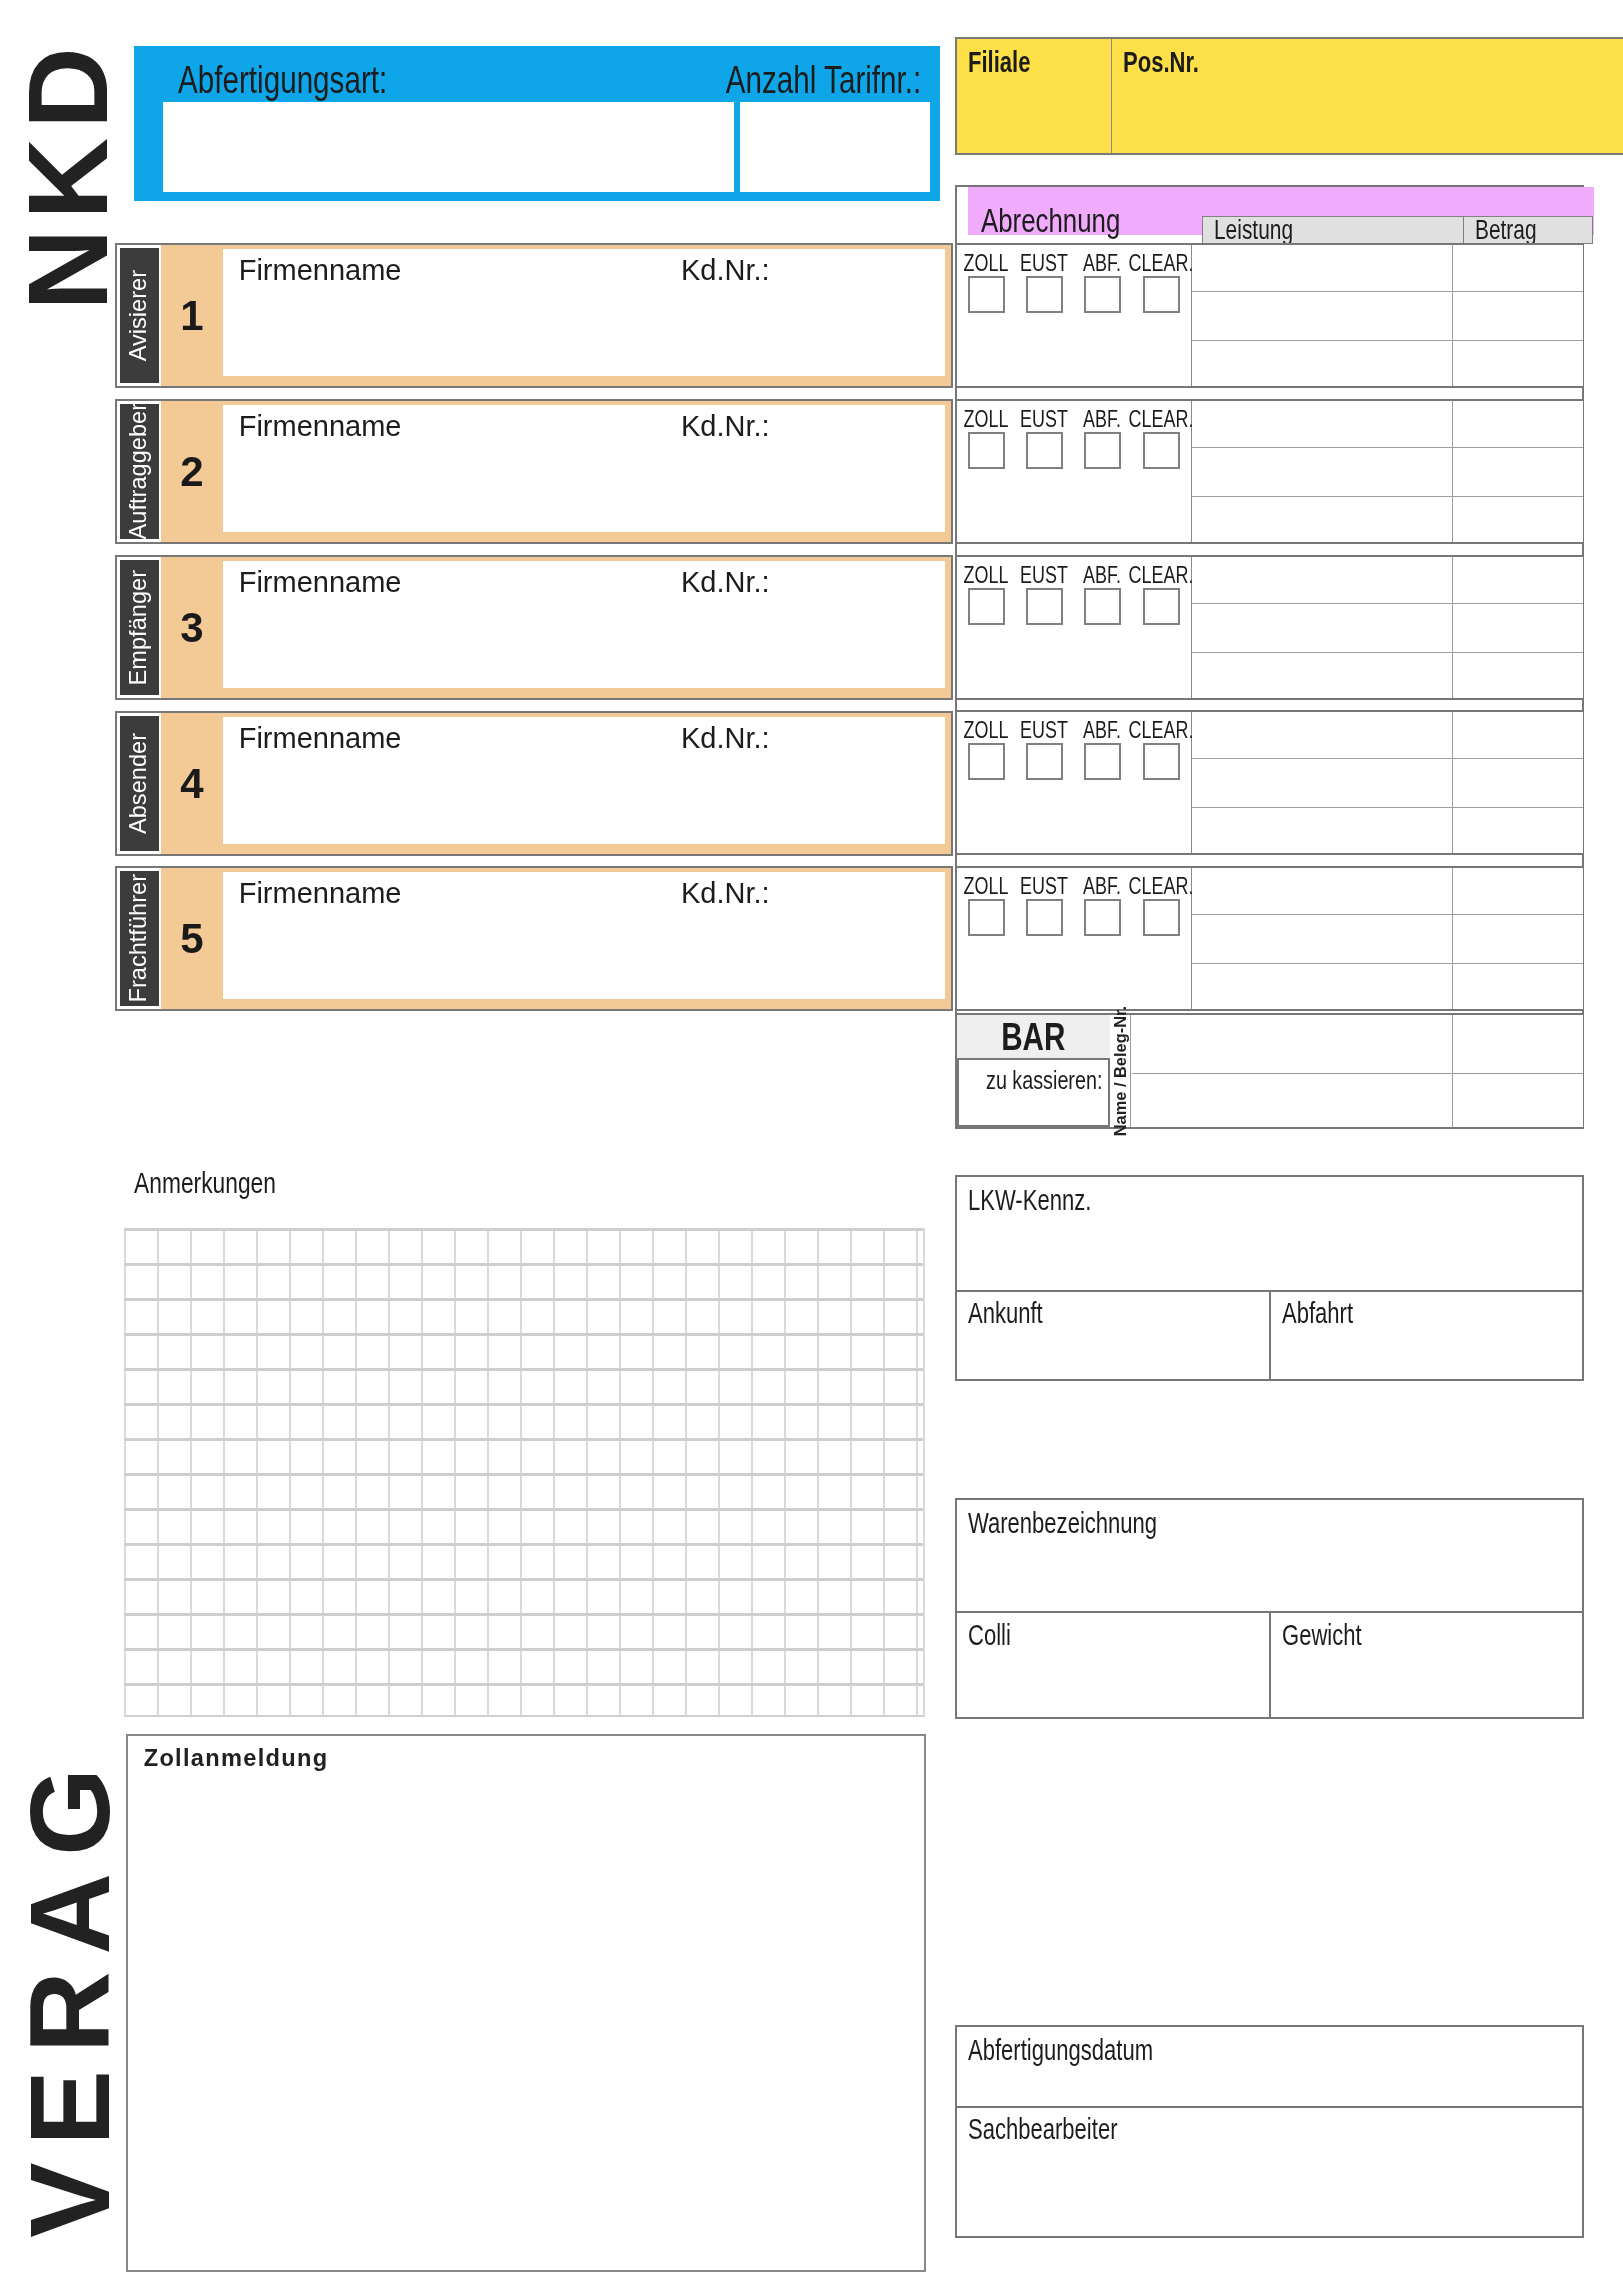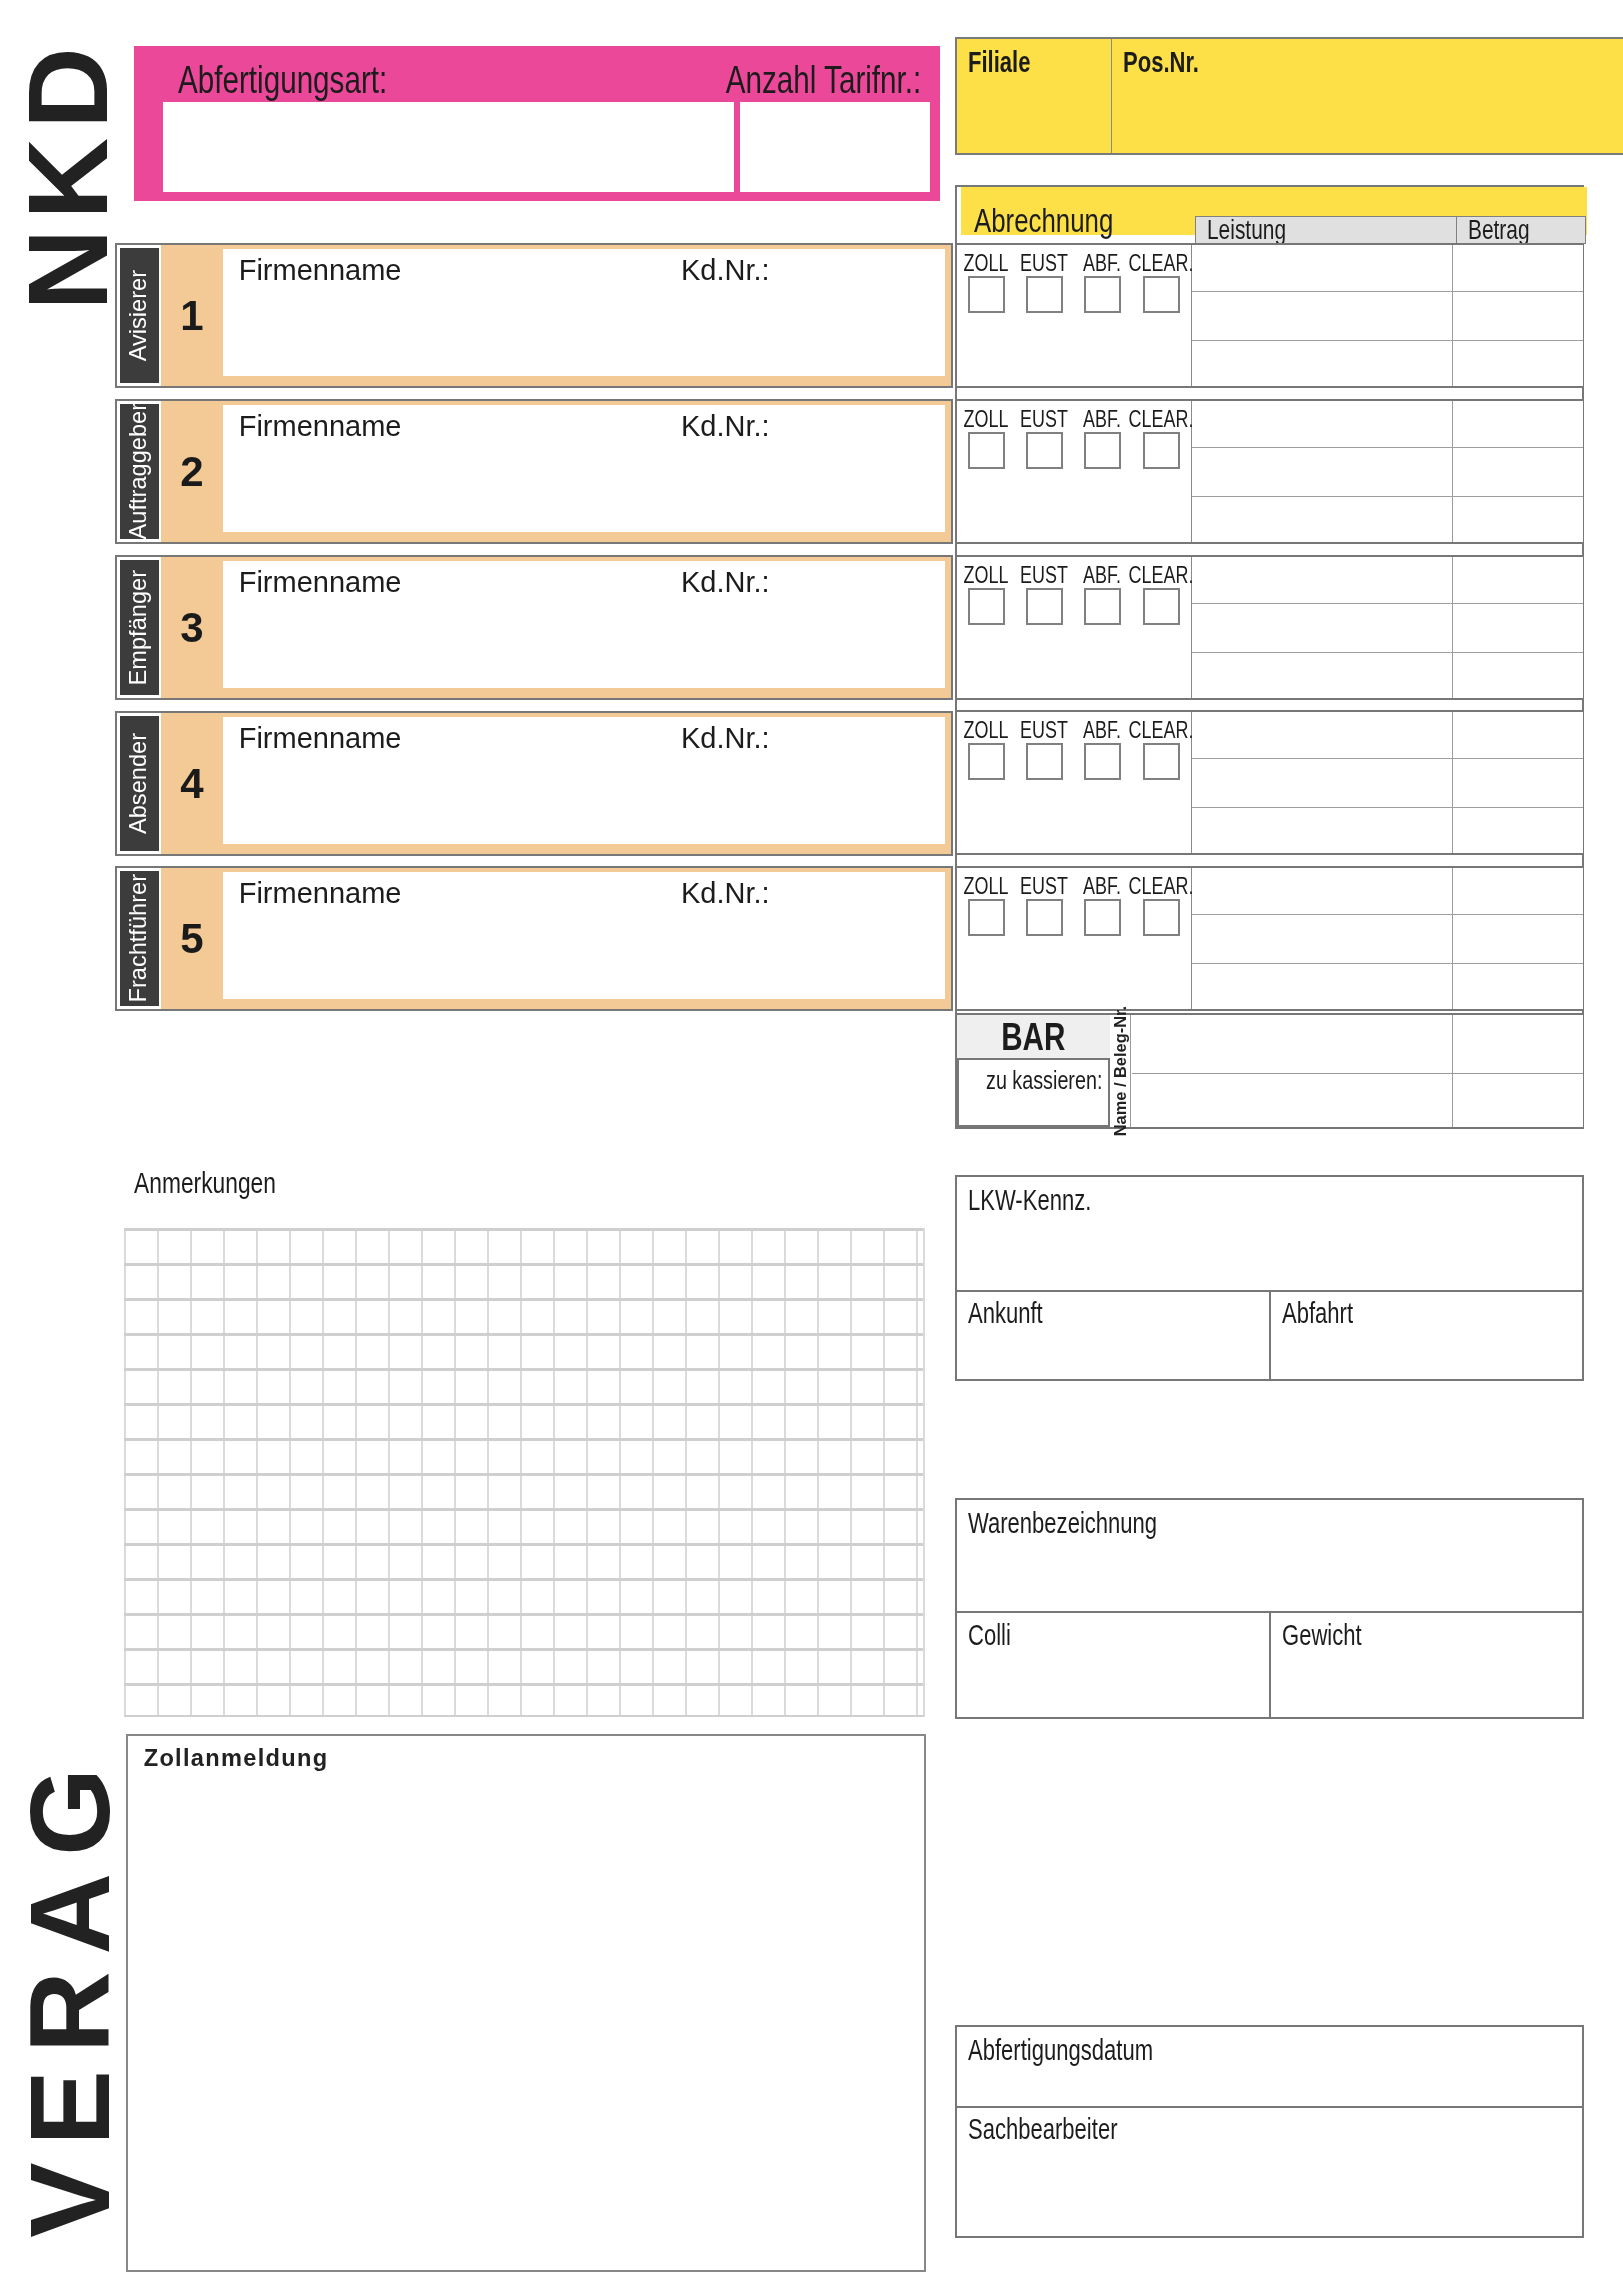--- a/index.html
+++ b/index.html
@@ -13,32 +13,32 @@
   .cond{display:inline-block;transform:scaleX(.76);transform-origin:0 50%;white-space:nowrap;}
   .cond-r{display:inline-block;transform:scaleX(.76);transform-origin:100% 50%;white-space:nowrap;}
 
   
   .logo{font-weight:bold;color:#222;}
   #nkd-logo{left:14.4px;top:33px;width:108px;height:283px;font-size:113px;letter-spacing:9.2px;}
   #verag-logo{left:11.8px;top:1733px;width:118px;height:523px;font-size:113px;letter-spacing:17px;}
   #sped-logo{left:130px;top:1733px;width:47px;height:357px;font-size:35px;font-style:italic;letter-spacing:6.5px;font-weight:bold;color:#2e2e2e;}
 
   
-  .top-band{left:134px;top:46px;width:806px;height:155px;background:#ec4899;}
+  .top-band{left:134px;top:46px;width:806px;height:155px;background:#0ea5e9;}
   .top-band .lbl{position:absolute;top:11.8px;font-size:39px;color:#1c1c1c;}
   .top-band .fieldbox{position:absolute;top:56px;height:90px;background:#fff;}
 
   
   .filiale-box{left:955px;top:37px;width:719px;height:118px;border:2.6px solid #7a7a7a;background:#fde047;box-sizing:border-box;font-weight:bold;}
   .filiale-box .vdiv{position:absolute;left:154px;top:0;bottom:0;width:1.3px;background:#8a8a8a;}
   .box-label{font-size:29px;color:#1c1c1c;}
 
   
   .abrechnung{left:955px;top:185px;width:629px;height:944px;border:2px solid #777;box-sizing:border-box;background:#fff;}
-  .abr-header{position:absolute;left:4px;top:0;width:626px;height:48px;background:#fde047;}
+  .abr-header{position:absolute;left:11px;top:0;width:626px;height:48px;background:#f0abfc;}
   .abr-title{position:absolute;left:13px;top:14.4px;font-size:34px;}
   .hcell{position:absolute;top:29px;height:27.5px;background:#E0E0E0;border:1.3px solid #808080;box-sizing:border-box;font-size:27.5px;display:flex;align-items:center;padding-left:10.5px;}
   .hc-leistung{left:234px;width:262px;}
   .hc-betrag{left:495px;width:130px;}
   .abr-section{position:absolute;left:0;width:626px;height:145px;border-top:2px solid #777;border-bottom:2px solid #777;box-sizing:border-box;background:#fff;}
   .abr-section .v1{position:absolute;left:234px;top:0;bottom:0;width:1.3px;background:#8a8a8a;}
   .abr-section .v2,.bar-block .v2{position:absolute;left:495px;top:0;bottom:0;width:1.3px;background:#9a9a9a;}
   .abr-section .h1{position:absolute;left:235px;right:0;top:46px;height:1.3px;background:#9e9e9e;}
   .abr-section .h2{position:absolute;left:235px;right:0;top:95px;height:1.3px;background:#9e9e9e;}
   .cbg{position:absolute;top:0;width:58px;height:79px;}

